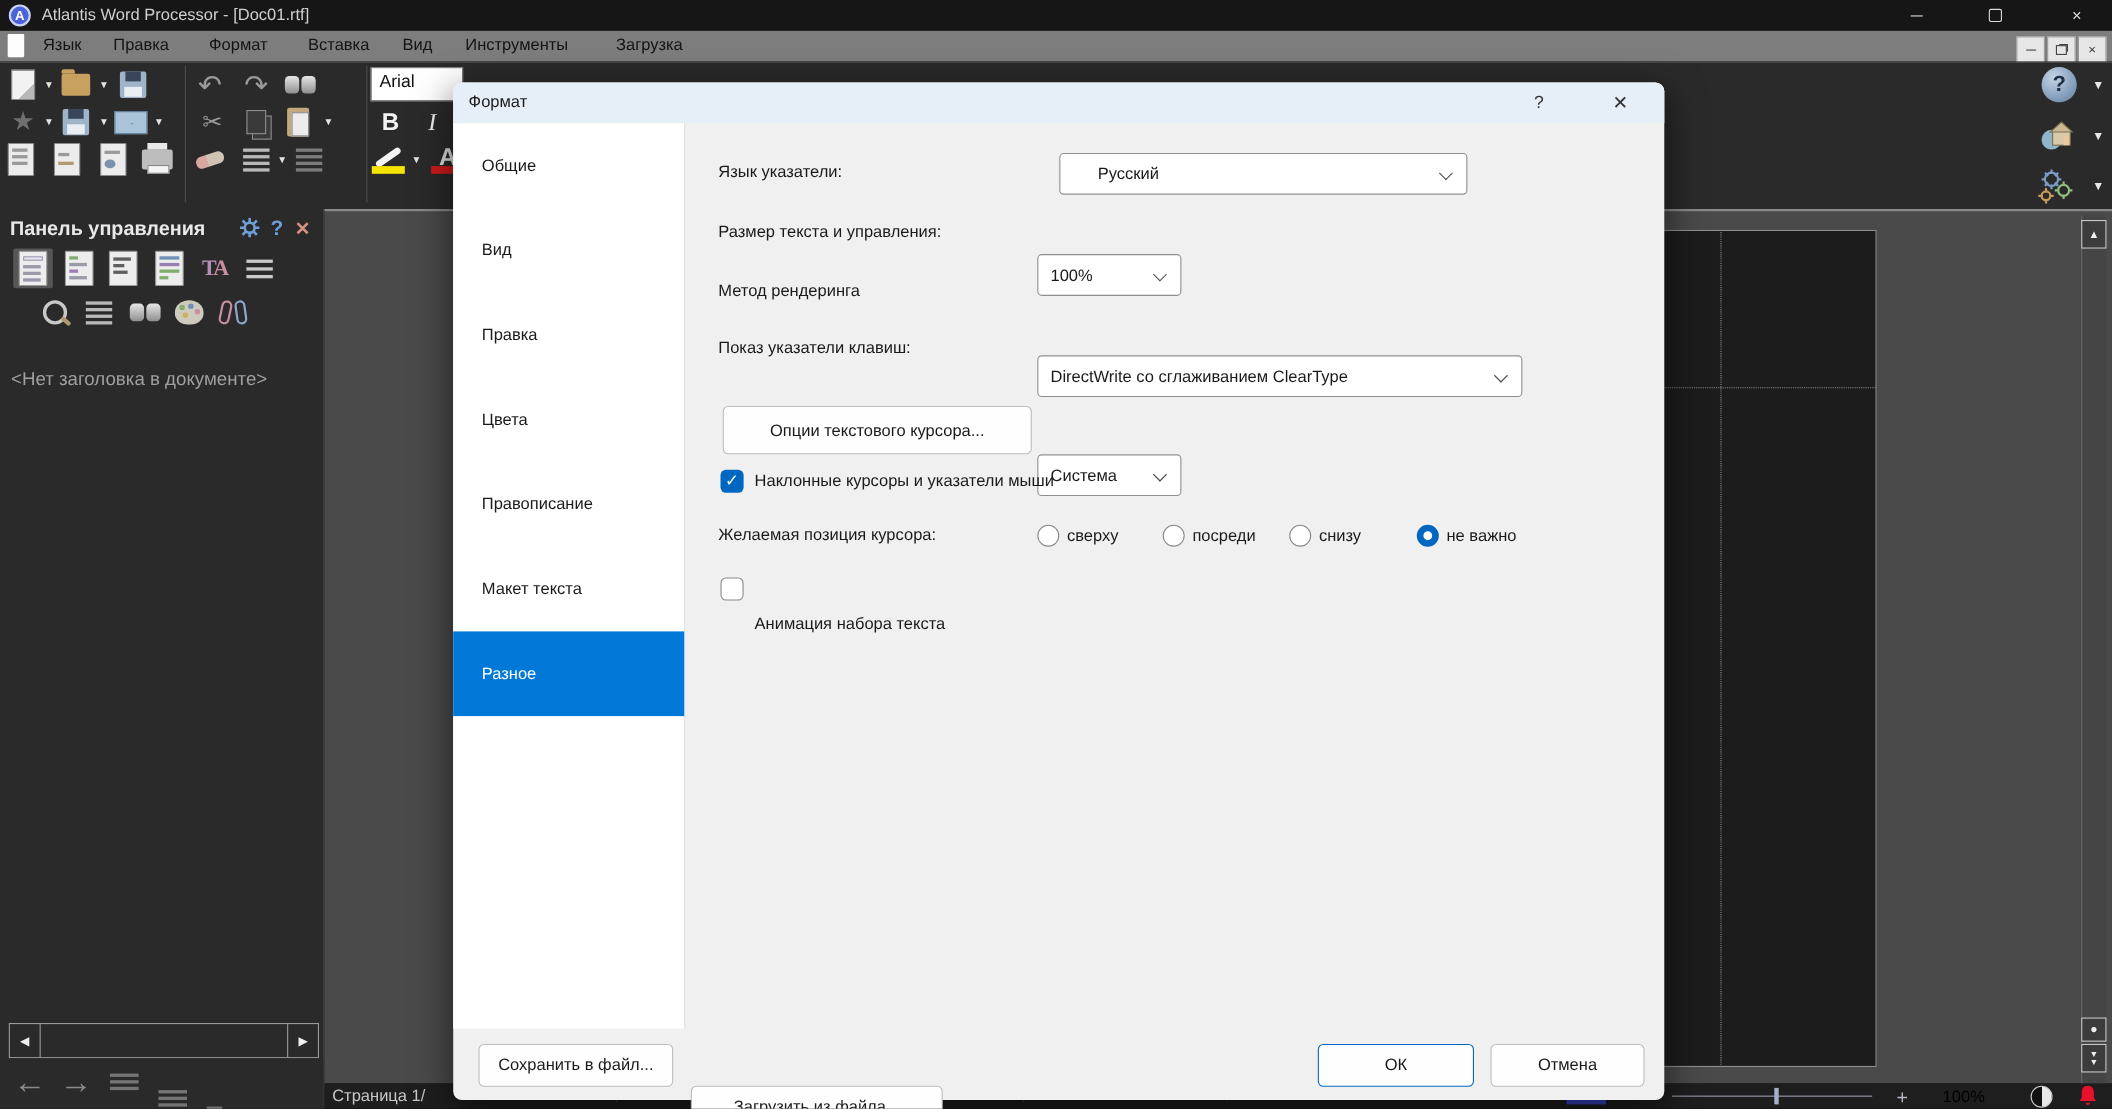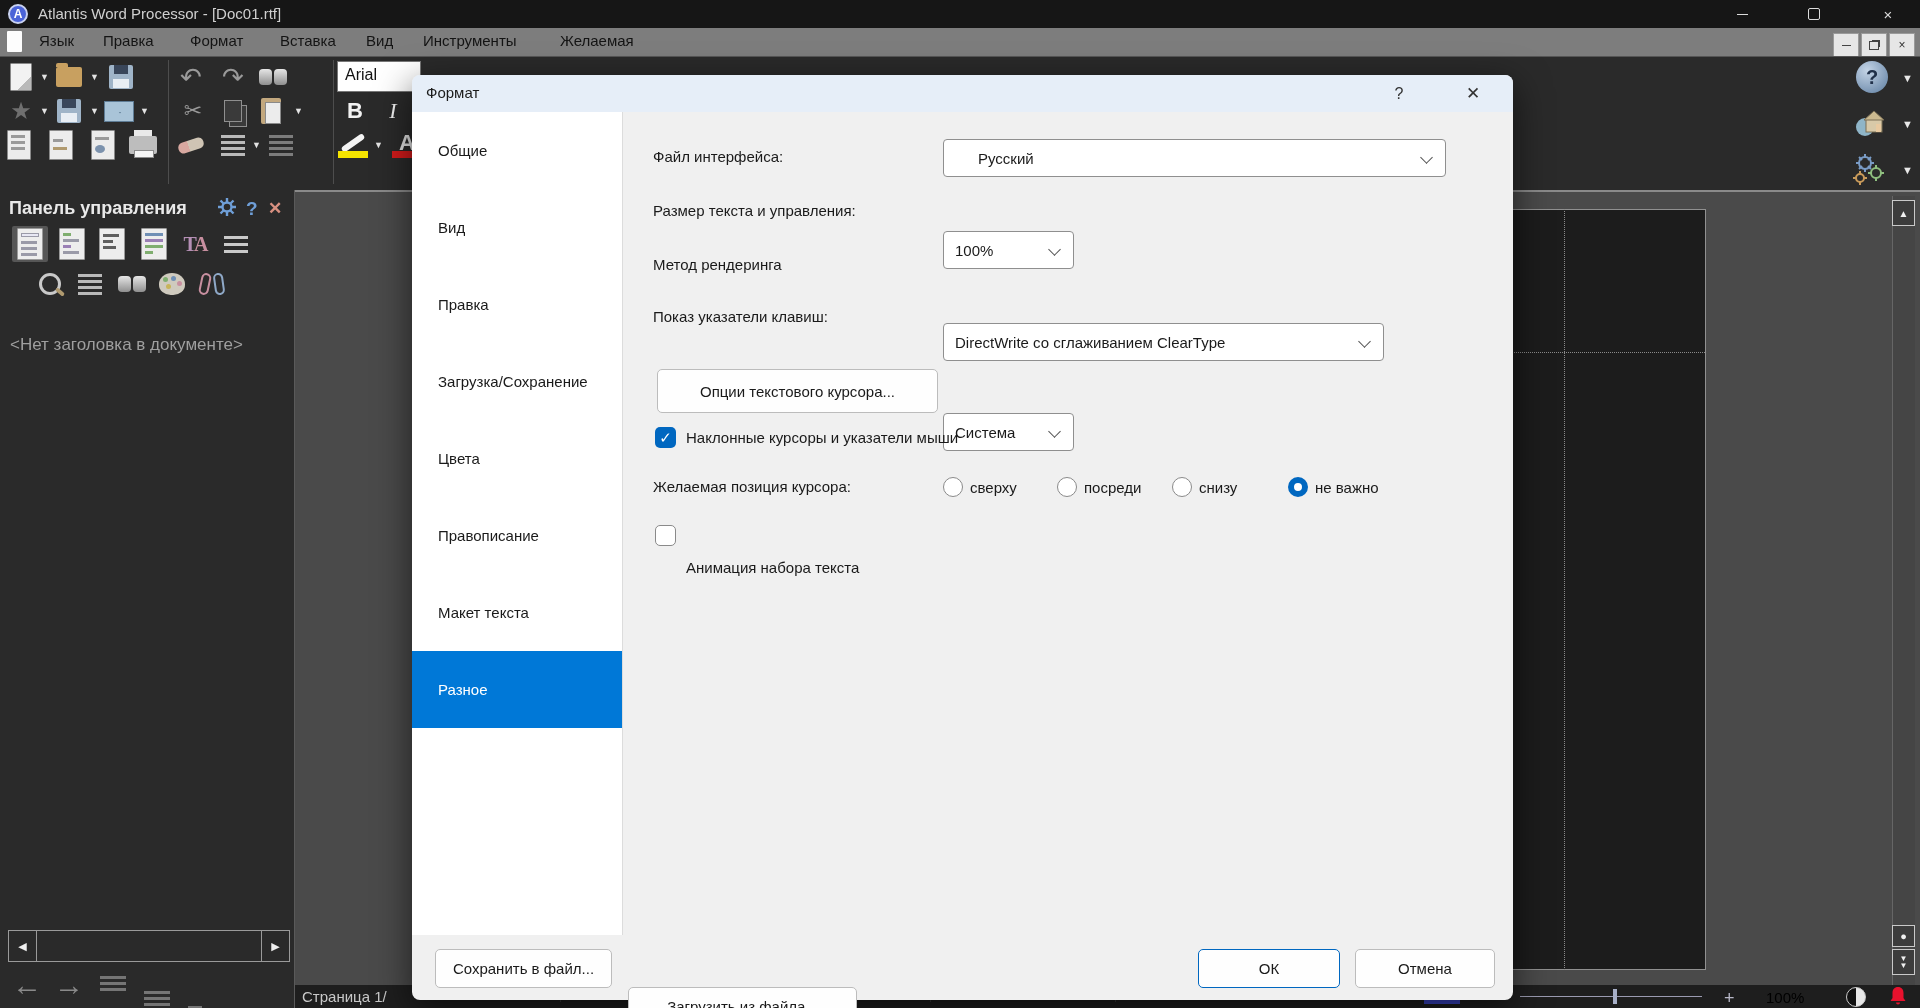--- a/index.html
+++ b/index.html
@@ -140,21 +140,21 @@
 </div>
 
 <div class="abs menubar"></div>
 <div class="abs mb-page"></div>
 <div class="abs menu-item" style="left:39px;top:32px;">Язык</div>
 <div class="abs menu-item" style="left:103px;top:32px;">Правка</div>
 <div class="abs menu-item" style="left:190px;top:32px;">Формат</div>
 <div class="abs menu-item" style="left:280px;top:32px;">Вставка</div>
 <div class="abs menu-item" style="left:366px;top:32px;">Вид</div>
 <div class="abs menu-item" style="left:423px;top:32px;">Инструменты</div>
-<div class="abs menu-item" style="left:560px;top:32px;">Желаемая</div>
+<div class="abs menu-item" style="left:560px;top:32px;">Загрузка</div>
 <div class="abs mdibtn" style="left:1833px;">
     <span class="mdib-line"></span>
   </div>
 <div class="abs mdibtn" style="left:1861px;">
     <span class="mdib-box"></span>
   </div>
 <div class="abs mdibtn mdib-x" style="left:1889px;">×</div>
 
 <div class="abs toolbar"></div>
 <div class="abs tsep" style="left:168px;"></div>
@@ -434,29 +434,28 @@
 <div class="abs dialog">
   <div class="abs dlg-title"></div>
   <div class="abs dlg-title-text">Формат</div>
   <div class="abs dlg-help">?</div>
   <div class="abs dlg-close">✕</div>
 
   <div class="abs dlg-side">
     <div class="side-item">Общие</div>
     <div class="side-item">Вид</div>
     <div class="side-item">Правка</div>
-    <div class="side-item">Загрузка/Сохранение</div>
     <div class="side-item">Цвета</div>
     <div class="side-item">Правописание</div>
     <div class="side-item">Макет текста</div>
     <div class="side-item sel">Разное</div>
   </div>
 
-  <div class="abs dlg-label" style="left:241px;top:73px;">Файл интерфейса:</div>
-  <div class="abs combo" style="left:531px;top:64px;width:503px;padding-left:34px;">
+  <div class="abs dlg-label" style="left:241px;top:73px;">Язык указатели:</div>
+  <div class="abs combo" style="left:551px;top:64px;width:371px;padding-left:34px;">
       <span>Русский</span>
       <span class="chev"></span>
     </div>
 
   <div class="abs dlg-label" style="left:241px;top:127px;">Размер текста и управления:</div>
   <div class="abs combo" style="left:531px;top:118px;width:131px;">
       <span>100%</span>
       <span class="chev"></span>
     </div>
 

